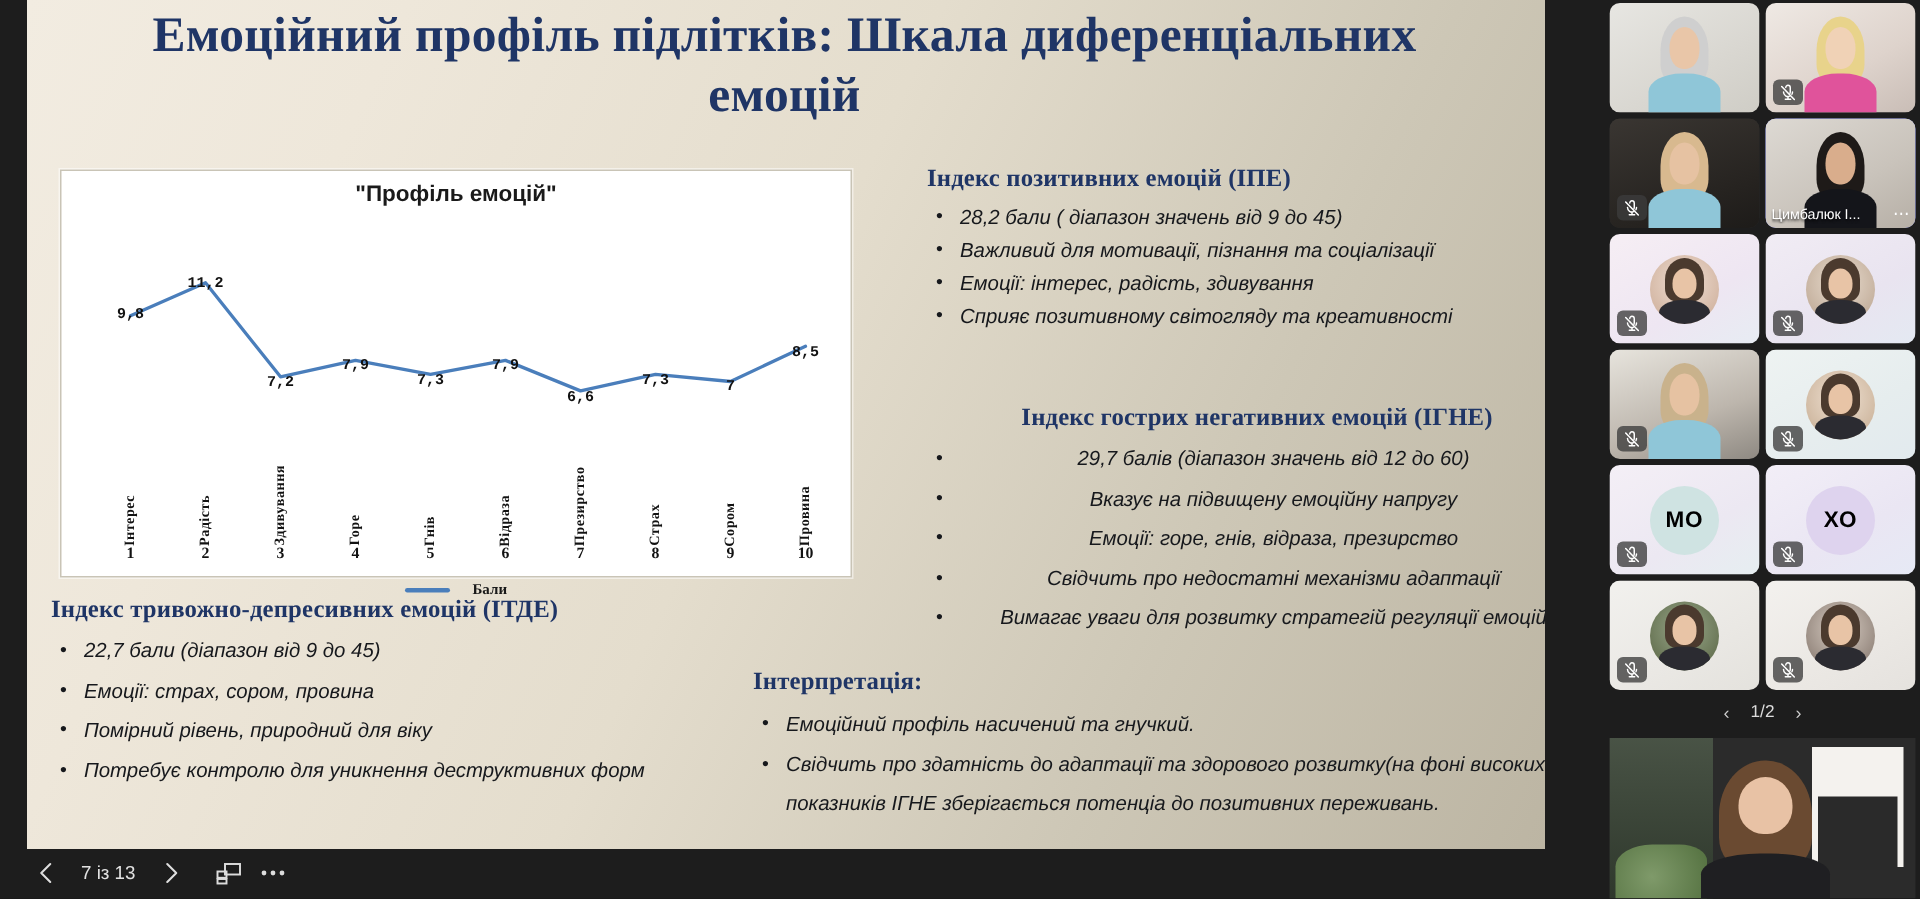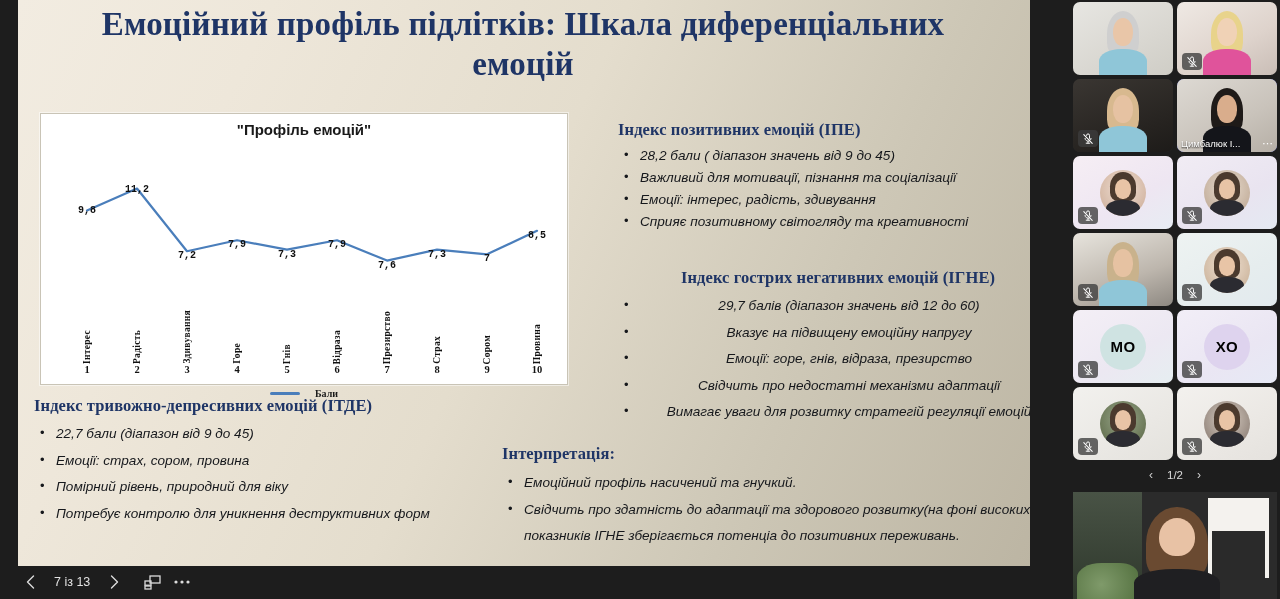--- a/index.html
+++ b/index.html
@@ -86,21 +86,21 @@
     font-style: italic; font-size: 13.6px; color: #16181c;
     font-family: "Liberation Sans", sans-serif;
     line-height: 1.62; white-space: nowrap;
   }
   .bullets li::before {
     content: "•"; position: absolute; left: 6px; top: -1px;
     font-size: 13px; color: #16181c; font-style: normal;
   }
   .bullets.loose li { line-height: 1.95; }
 
-  #blk-ipe  { position: absolute; left: 600px; top: 120px; width: 430px; }
+  #blk-ipe  { position: absolute; left: 600px; top: 109px; width: 430px; }
   #blk-igne { position: absolute; left: 600px; top: 268px; width: 440px; text-align: center; }
   #blk-itde { position: absolute; left: 16px;  top: 396px; width: 470px; }
 
   #blk-interp { position: absolute; left: 484px; top: 444px; width: 546px; }
   #blk-interp .ilist { list-style: none; margin-top: 6px; }
   #blk-interp .ilist li {
     position: relative; padding-left: 22px;
     font-style: italic; font-size: 13.6px; color: #16181c;
     line-height: 1.95;
   }
@@ -202,21 +202,21 @@
           <svg id="plot-svg" width="528" height="140" viewBox="0 0 528 140">
               <polyline points="46,68.46666666666667 96,46.53333333333334 146,109.19999999999999 196,98.23333333333333 246,107.63333333333333 296,98.23333333333333 346,118.60000000000001 396,107.63333333333333 446,112.33333333333334 496,88.83333333333333" fill="none" stroke="#4a7ebb" stroke-width="2.2" stroke-linejoin="round" stroke-linecap="round"></polyline>
             </svg>
           <div id="plot-labels">
               <span class="pt-label" style="left: 46px; top: 74.4667px;">9,8</span>
               <span class="pt-label" style="left: 96px; top: 52.5333px;">11,2</span>
               <span class="pt-label" style="left: 146px; top: 119.2px;">7,2</span>
               <span class="pt-label" style="left: 196px; top: 108.233px;">7,9</span>
               <span class="pt-label" style="left: 246px; top: 117.633px;">7,3</span>
               <span class="pt-label" style="left: 296px; top: 108.233px;">7,9</span>
-              <span class="pt-label" style="left: 346px; top: 128.6px;">7,6</span>
+              <span class="pt-label" style="left: 346px; top: 128.6px;">6,6</span>
               <span class="pt-label" style="left: 396px; top: 117.633px;">7,3</span>
               <span class="pt-label" style="left: 446px; top: 122.333px;">7</span>
               <span class="pt-label" style="left: 496px; top: 98.8333px;">8,5</span>
             </div>
         </div>
 
         <div class="xcats" id="xcats">
             <div class="xcat" style="left: 41px;">Інтерес</div>
             <div class="xcat" style="left: 91px;">Радість</div>
             <div class="xcat" style="left: 141px;">Здивування</div>

